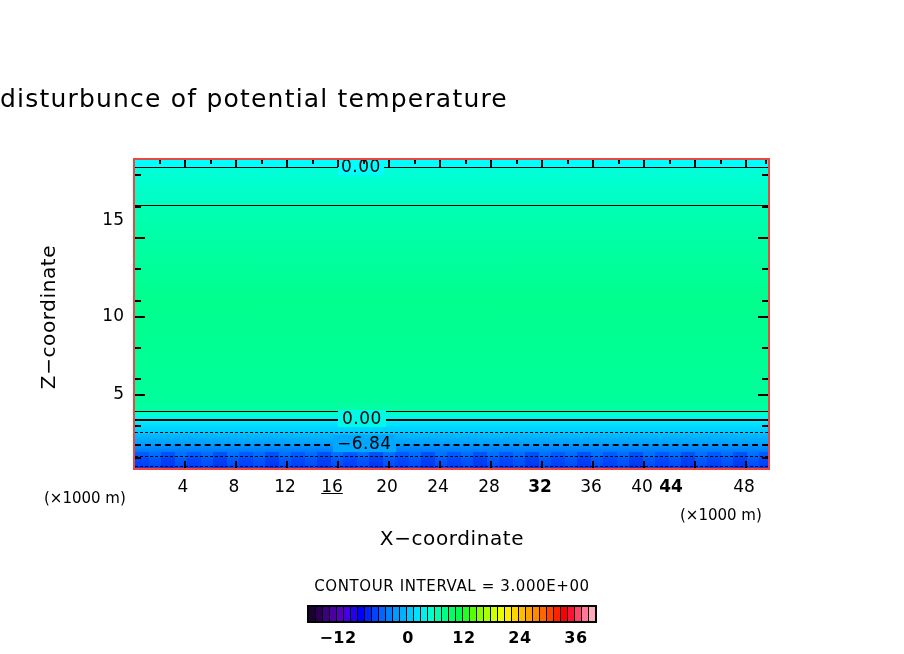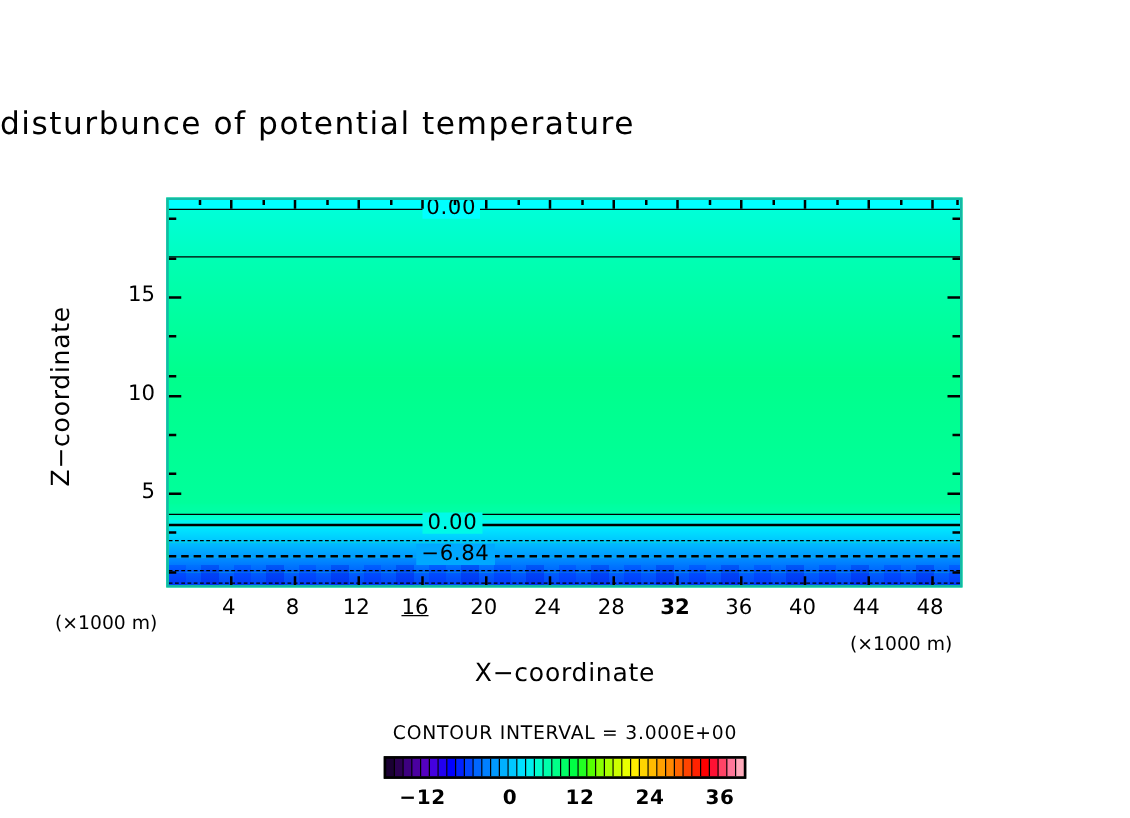--- a/index.html
+++ b/index.html
@@ -30,21 +30,21 @@
     font-family: "DejaVu Sans", sans-serif;
   }
 
   
   #plot-frame {
     position: absolute;
     left: 133px;
     top: 158px;
     width: 637px;
     height: 312px;
-    border: 2px solid #14b8a6;
+    border: 2px solid #ef4444;
     box-sizing: border-box;
     overflow: hidden;
     background: #00ff99;
   }
 
   
   .band {
     position: absolute;
     left: 0;
     width: 100%;
@@ -295,24 +295,24 @@
 <div class="xticklabel" style="left:183px;">4</div>
 <div class="xticklabel" style="left:234px;">8</div>
 <div class="xticklabel" style="left:285px;">12</div>
 <div class="xticklabel" style="left:332px;text-decoration:underline;">16</div>
 <div class="xticklabel" style="left:387px;">20</div>
 <div class="xticklabel" style="left:438px;">24</div>
 <div class="xticklabel" style="left:489px;">28</div>
 <div class="xticklabel" style="left:540px;font-weight:bold;">32</div>
 <div class="xticklabel" style="left:591px;">36</div>
 <div class="xticklabel" style="left:642px;">40</div>
-<div class="xticklabel" style="left:693px;">44</div>
+<div class="xticklabel" style="left:671px;font-weight:bold;">44</div>
 <div class="xticklabel" style="left:744px;">48</div>
 
-<div class="yticklabel" style="top:235px;">15</div>
+<div class="yticklabel" style="top:218px;">15</div>
 <div class="yticklabel" style="top:314px;">10</div>
 <div class="yticklabel" style="top:392px;">5</div>
 
 <div id="yaxis-title">Z−coordinate</div>
 <div id="xaxis-title">X−coordinate</div>
 <div id="units-left">(×1000 m)</div>
 <div id="units-right">(×1000 m)</div>
 
 <div id="contour-interval-text">CONTOUR INTERVAL = 3.000E+00</div>
 

